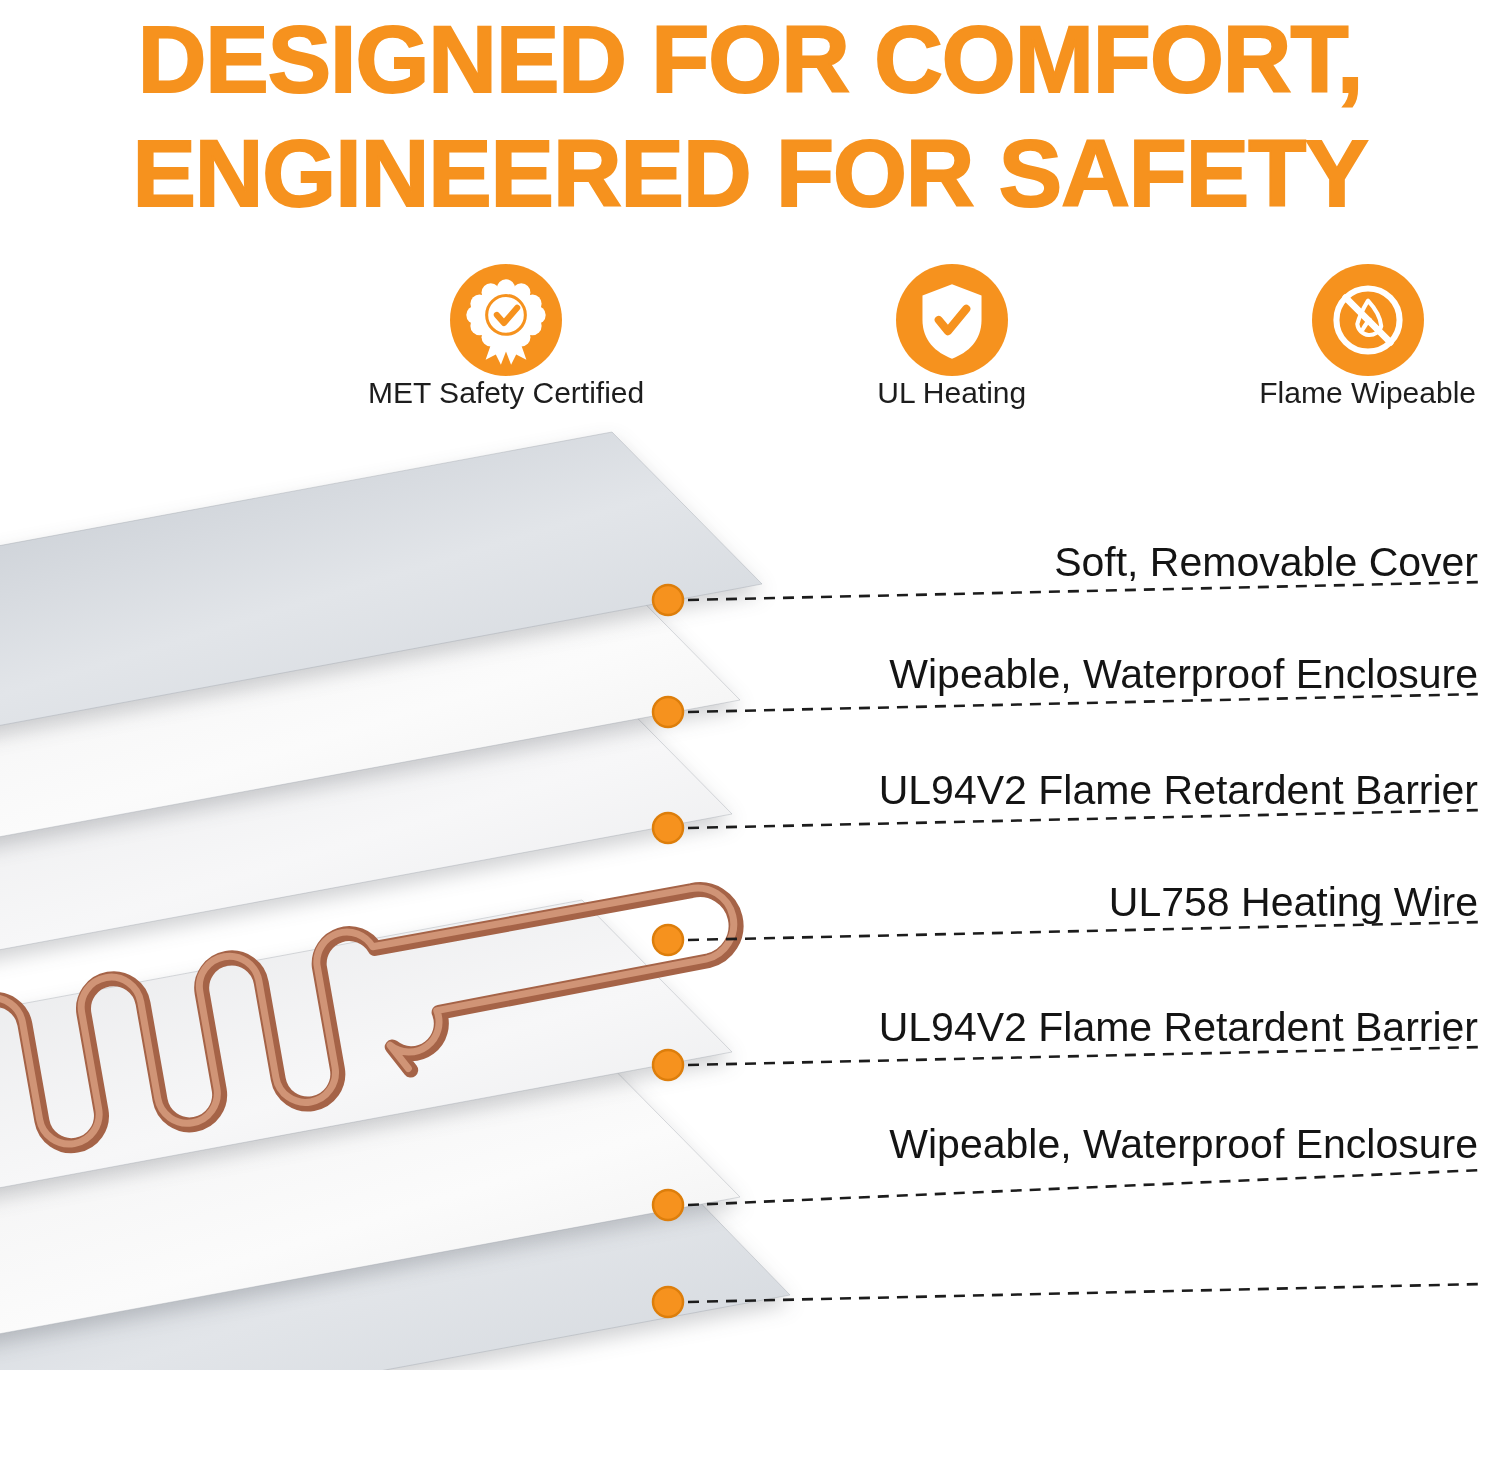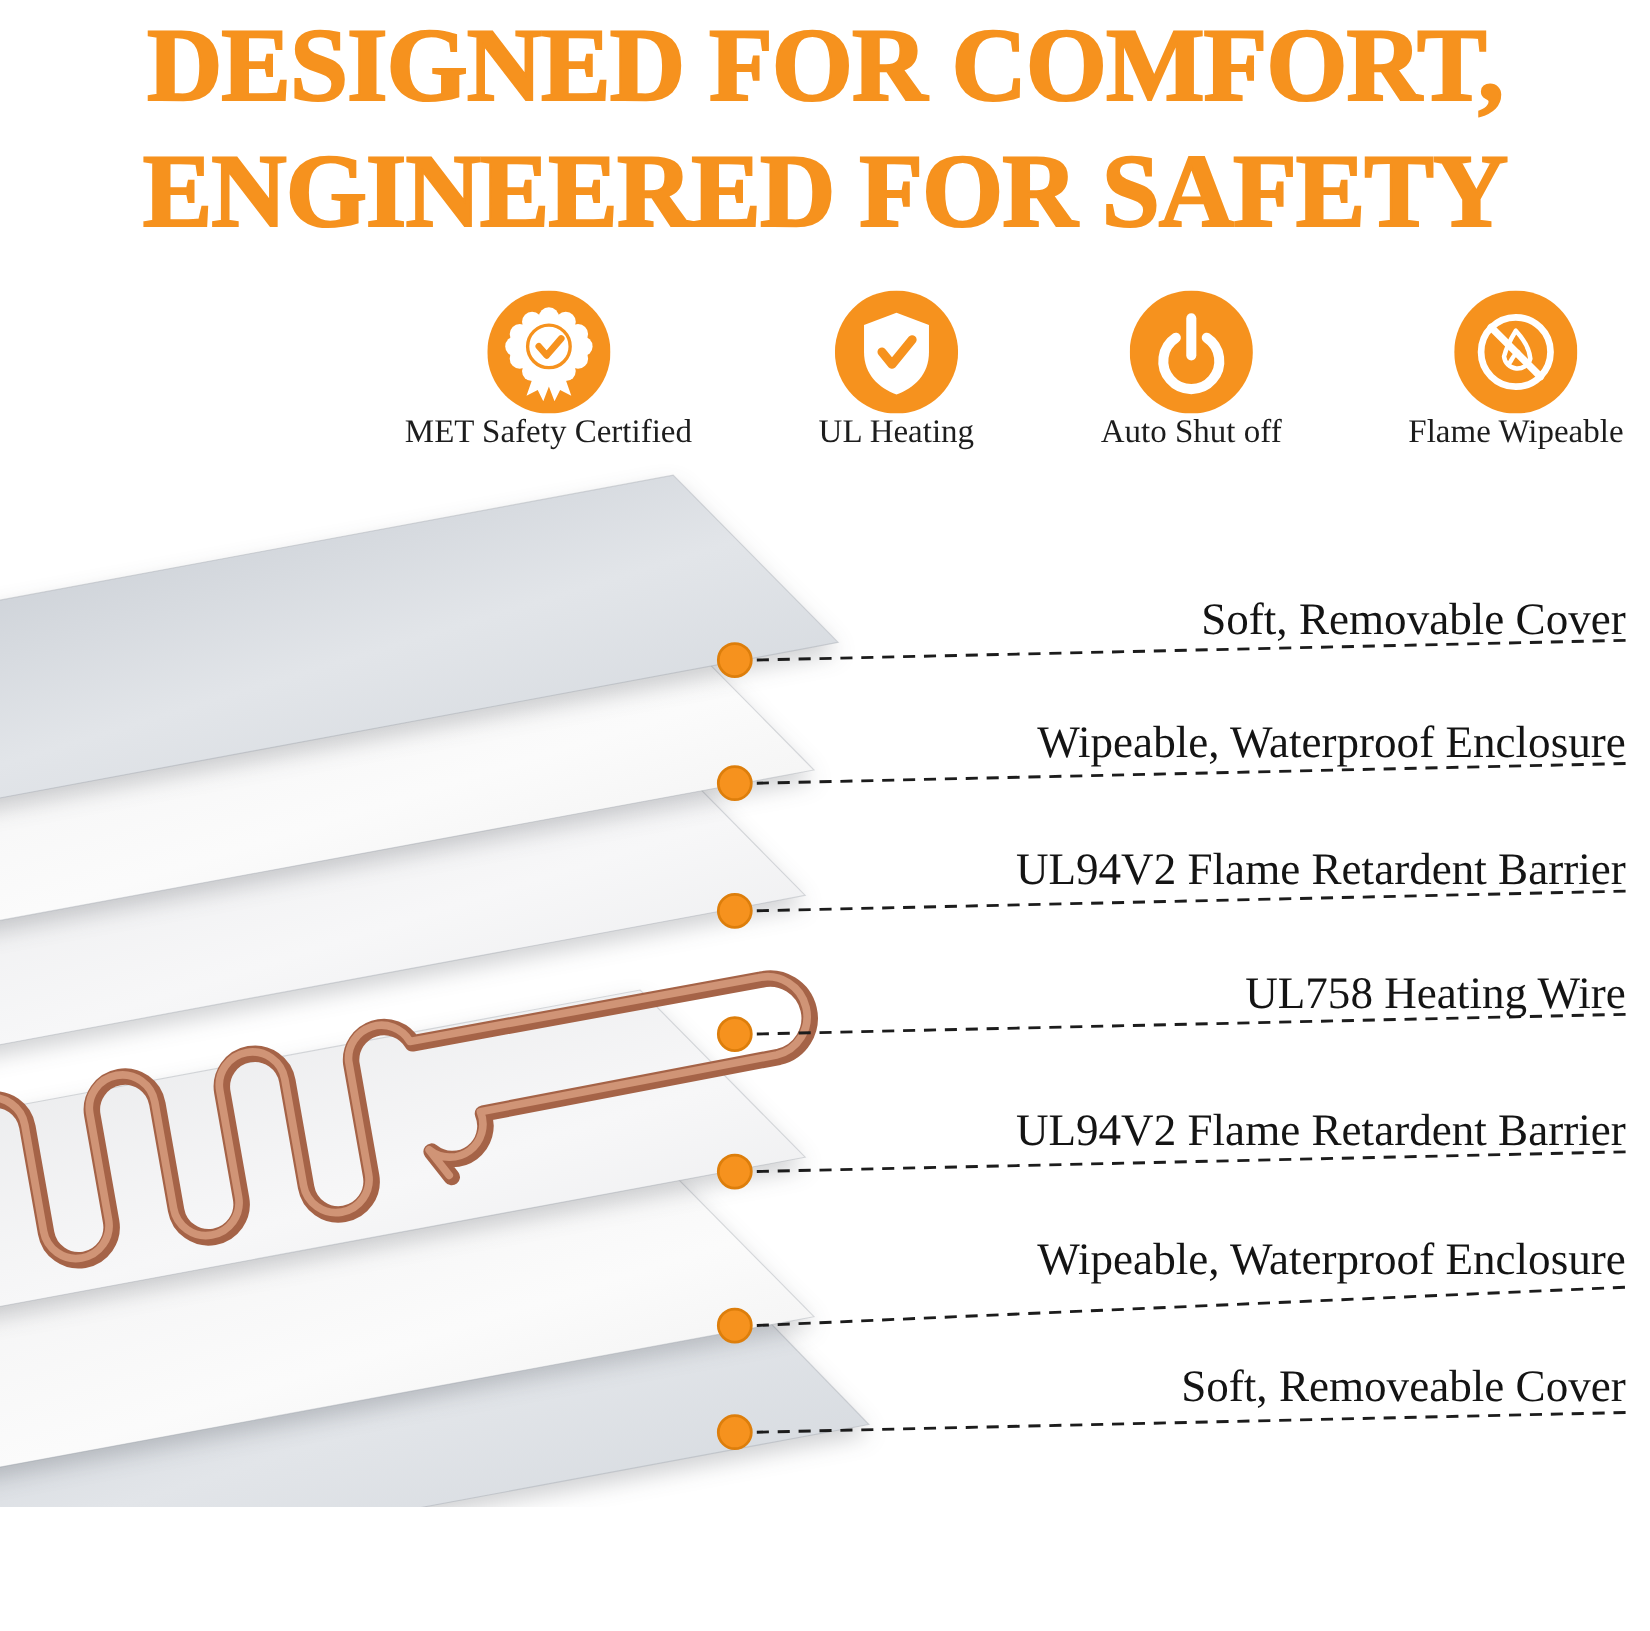--- a/index.html
+++ b/index.html
@@ -9,21 +9,21 @@
     --wire_dark:#A56347;
     --wire_light:#D09476;
   }
   *{margin:0;padding:0;box-sizing:border-box;}
   body{background:#ffffff;}
   .page{
     position:relative;
     width:1500px;height:1370px;
     background:#ffffff;
     overflow:hidden;
-    font-family:Liberation Serif, serif;
+    font-family:Liberation Sans, sans-serif;
   }
   
   .heading{
     position:absolute;top:2px;left:0;right:0;
     text-align:center;
     color:var(--accent);
     font-weight:bold;
     font-size:95px;
     line-height:114px;
     letter-spacing:-1px;
@@ -108,30 +108,20 @@
       <div class="disc-wrap">
         <svg width="112" height="112" viewBox="0 0 110 110">
           <circle class="disc" cx="55" cy="55" r="55"></circle>
           <path class="wfill" d="M55 20 L84 31 V55 C84 75 71 87 55 93 C39 87 26 75 26 55 V31 Z"></path>
           <path class="astroke" d="M42 55 l9 11 l18 -22" stroke-width="8"></path>
         </svg>
       </div>
       <div class="badge-label">UL Heating</div>
     </div>
 
-    <div class="badge">
-      <div class="disc-wrap">
-        <svg width="112" height="112" viewBox="0 0 110 110">
-          <circle class="disc" cx="55" cy="55" r="55"></circle>
-          <path class="wstroke" d="M41.2 42.3 A 25 25 0 1 0 68.8 42.3" stroke-width="9"></path>
-          <line class="wstroke" x1="55" y1="25" x2="55" y2="58" stroke-width="9"></line>
-        </svg>
-      </div>
-      <div class="badge-label">Auto Shut off</div>
-    </div>
 
     <div class="badge">
       <div class="disc-wrap">
         <svg width="112" height="112" viewBox="0 0 110 110">
           <circle class="disc" cx="55" cy="55" r="55"></circle>
           <circle class="wstroke" cx="55" cy="55" r="31" stroke-width="6"></circle>
           <path class="wstroke" d="M55 36 Q47 49 44.5 59 A 12 12 0 0 0 68 61 Q67 49 55 36 Z M50 64 Q53 58 57 55" stroke-width="4"></path>
           <line class="wstroke" x1="33" y1="33" x2="77" y2="77" stroke-width="6.5"></line>
         </svg>
       </div>
@@ -192,15 +182,14 @@
       <circle class="dot" cx="668" cy="1302" r="15"></circle>
     </g>
   </svg>
 
   <div class="layer-label" style="top:538px">Soft, Removable Cover</div>
   <div class="layer-label" style="top:650px">Wipeable, Waterproof Enclosure</div>
   <div class="layer-label" style="top:766px">UL94V2 Flame Retardent Barrier</div>
   <div class="layer-label" style="top:878px">UL758 Heating Wire</div>
   <div class="layer-label" style="top:1003px">UL94V2 Flame Retardent Barrier</div>
   <div class="layer-label" style="top:1120px">Wipeable, Waterproof Enclosure</div>
-  <div class="layer-label" style="top:1236px">Soft, Removeable Cover</div>
 
 </div>
 
 </body></html>

